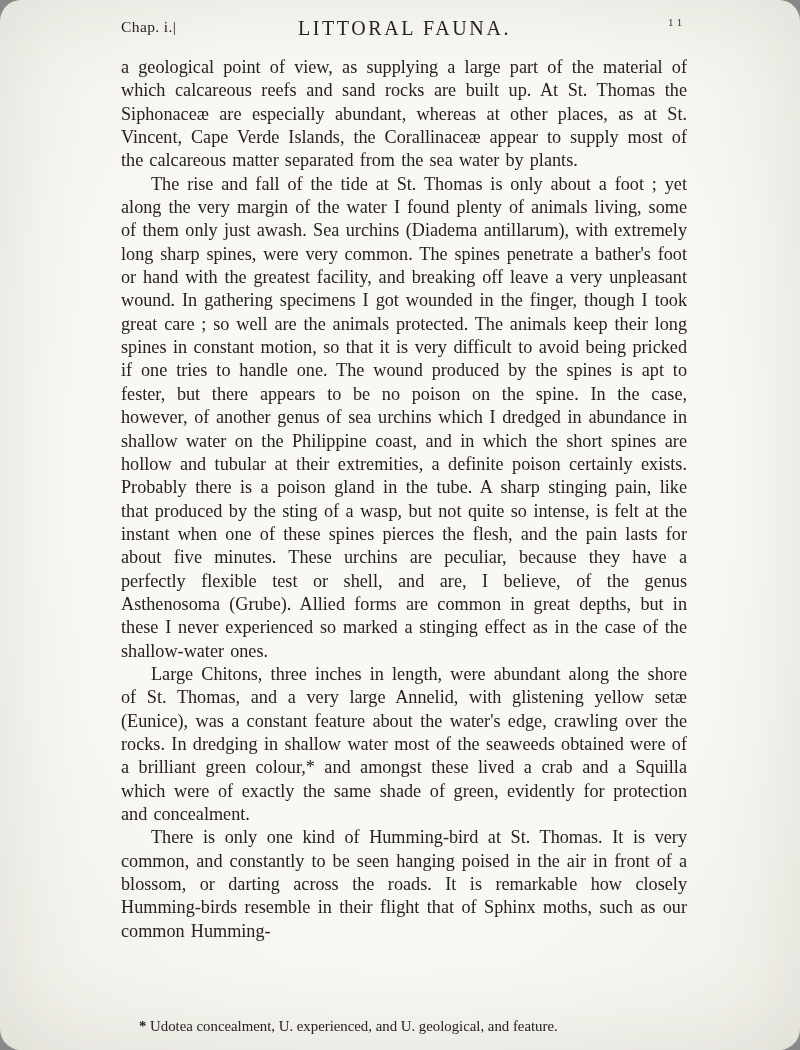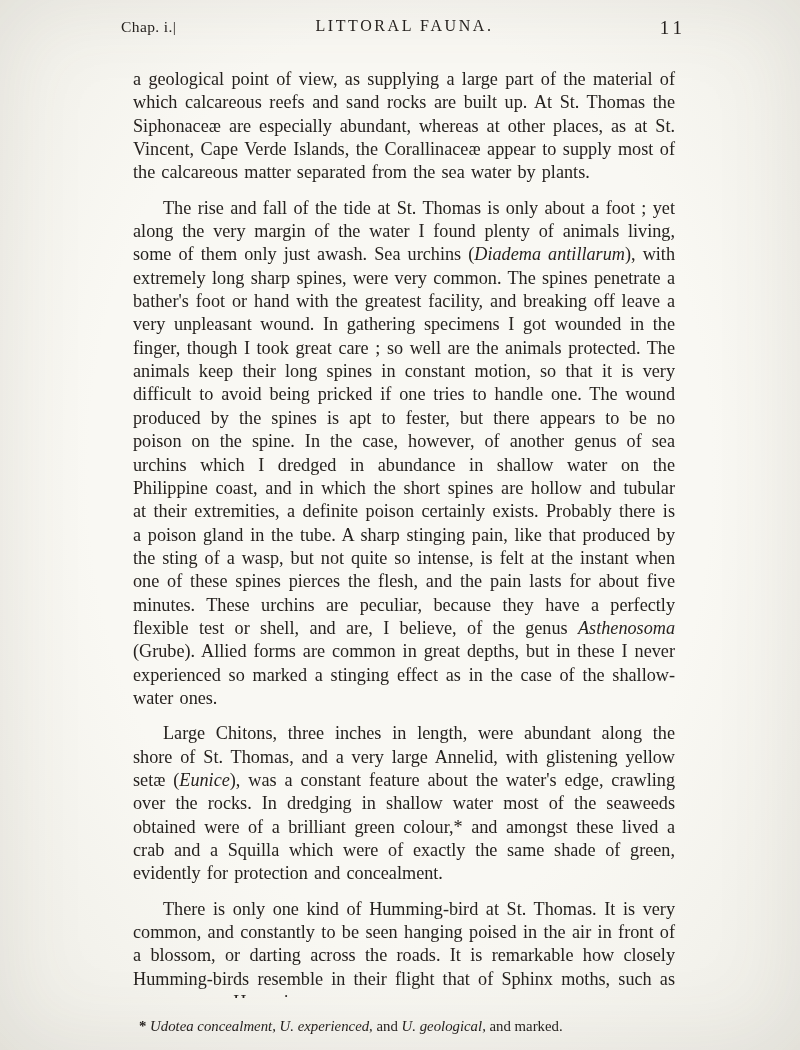--- a/index.html
+++ b/index.html
@@ -11,20 +11,21 @@
     position: relative;
     width: 800px;
     height: 1050px;
     margin: 0 auto;
     background-color: #f5f4ee;
     background-image: radial-gradient(ellipse at 50% 45%, #f9f8f3 55%, #eeede6 100%);
     box-shadow: inset 0 0 90px rgba(90, 82, 64, 0.10);
     font-family: "Liberation Serif", serif;
     color: #26221f;
     overflow: hidden;
+    border-radius: 21px;
   }
   .header {
     position: absolute;
     top: 17px;
     left: 121px;
     right: 112px;
     height: 24px;
     font-size: 15.5px;
   }
   .chap {
@@ -32,51 +33,50 @@
     left: 0;
     top: 1px;
     letter-spacing: 0.4px;
   }
   .running-title {
     position: absolute;
     left: 0;
     right: 0;
     top: 0;
     text-align: center;
-    font-size: 16px;
+    font-size: 20px;
     letter-spacing: 2.6px;
   }
   .pagenum {
     position: absolute;
     right: 2px;
     top: 0;
-    font-size: 19px;
+    font-size: 10px;
     letter-spacing: 4px;
   }
   .textblock {
     position: absolute;
     top: 56px;
     left: 121px;
     width: 566px;
     height: 942px;
     overflow: hidden;
     font-size: 18.2px;
     line-height: 23.35px;
     text-align: justify;
   }
   p.para {
-    margin: 12px;
+    margin: 0;
     text-indent: 30px;
     word-spacing: 1.6px;
   }
   p.para.no-indent {
     text-indent: 0;
   }
   .it {
-    font-style: italic;
   }
   .footnote {
     position: absolute;
     left: 139px;
     right: 120px;
     bottom: 15px;
     font-size: 14.8px;
     line-height: 18px;
   }
   .fn-mark {
@@ -99,15 +99,15 @@
     <p class="para no-indent"><span>a geological point of view, as supplying a large part of the material of which calcareous reefs and sand rocks are built up. At St. Thomas the Siphonaceæ are especially abundant, whereas at other places, as at St. Vincent, Cape Verde Islands, the Corallinaceæ appear to supply most of the calcareous matter separated from the sea water by plants.</span></p>
 
     <p class="para"><span>The rise and fall of the tide at St. Thomas is only about a foot ; yet along the very margin of the water I found plenty of animals living, some of them only just awash. Sea urchins (</span><span class="it">Diadema antillarum</span><span>), with extremely long sharp spines, were very common. The spines penetrate a bather's foot or hand with the greatest facility, and breaking off leave a very unpleasant wound. In gathering specimens I got wounded in the finger, though I took great care ; so well are the animals protected. The animals keep their long spines in constant motion, so that it is very difficult to avoid being pricked if one tries to handle one. The wound produced by the spines is apt to fester, but there appears to be no poison on the spine. In the case, however, of another genus of sea urchins which I dredged in abundance in shallow water on the Philippine coast, and in which the short spines are hollow and tubular at their extremities, a definite poison certainly exists. Probably there is a poison gland in the tube. A sharp stinging pain, like that produced by the sting of a wasp, but not quite so intense, is felt at the instant when one of these spines pierces the flesh, and the pain lasts for about five minutes. These urchins are peculiar, because they have a perfectly flexible test or shell, and are, I believe, of the genus </span><span class="it">Asthenosoma</span><span> (Grube). Allied forms are common in great depths, but in these I never experienced so marked a stinging effect as in the case of the shallow-water ones.</span></p>
 
     <p class="para"><span>Large Chitons, three inches in length, were abundant along the shore of St. Thomas, and a very large Annelid, with glistening yellow setæ (</span><span class="it">Eunice</span><span>), was a constant feature about the water's edge, crawling over the rocks. In dredging in shallow water most of the seaweeds obtained were of a brilliant green colour,* and amongst these lived a crab and a Squilla which were of exactly the same shade of green, evidently for protection and concealment.</span></p>
 
     <p class="para"><span>There is only one kind of Humming-bird at St. Thomas. It is very common, and constantly to be seen hanging poised in the air in front of a blossom, or darting across the roads. It is remarkable how closely Humming-birds resemble in their flight that of Sphinx moths, such as our common Humming-</span></p>
 
   </div>
 
-  <div class="footnote"><span class="fn-mark">* </span><span class="it">Udotea concealment</span><span>, </span><span class="it">U. experienced</span><span>, and </span><span class="it">U. geological</span><span>, and marked.</span></div>
+  <div class="footnote"><span class="fn-mark">* </span><span class="it">Udotea concealment</span><span>, </span><span class="it">U. experienced</span><span>, and </span><span class="it">U. geological</span><span>, and feature.</span></div>
 
 </div>
 
 </body></html>

